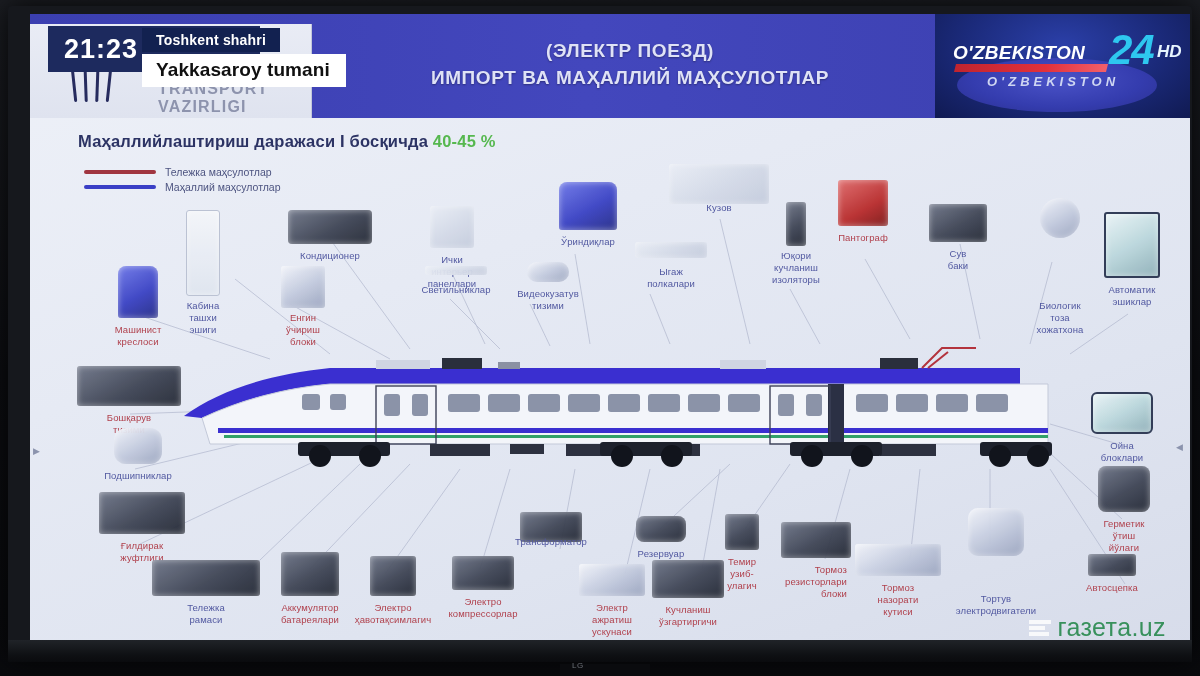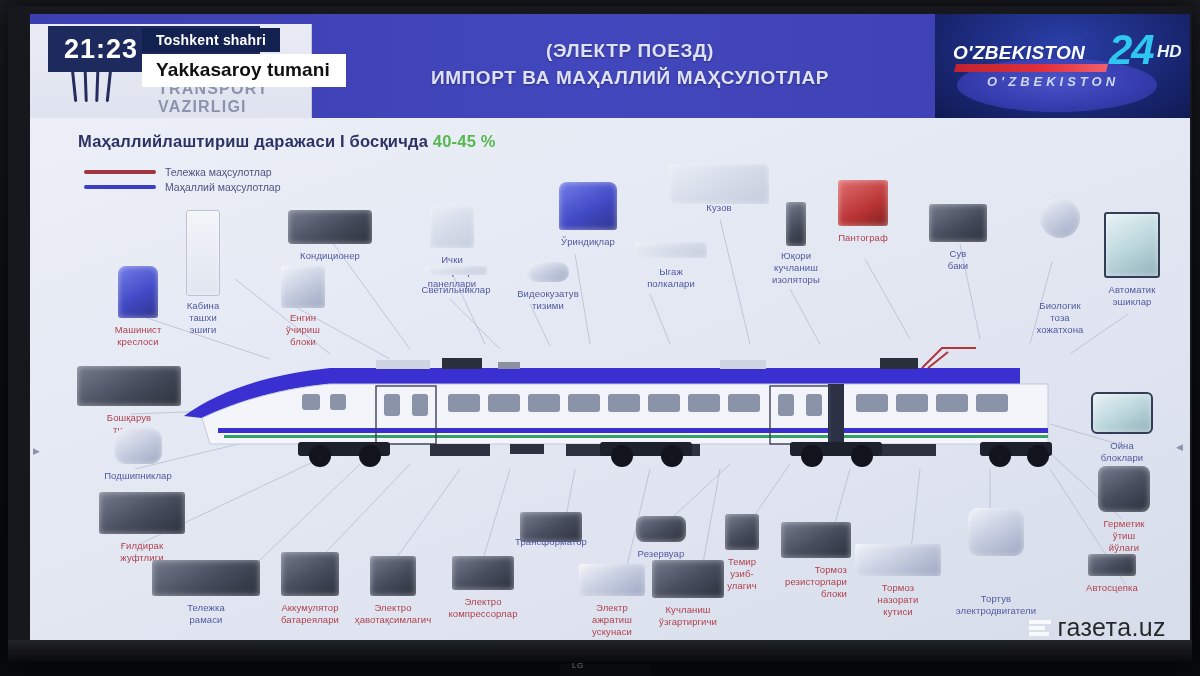--- a/index.html
+++ b/index.html
@@ -189,21 +189,21 @@
   
   .watermark {
     position: absolute; right: 24px; bottom: 12px;
     display: flex; align-items: center; gap: 7px;
     opacity: .82;
   }
   .wm-mark { width: 22px; height: 20px; position: relative; }
   .wm-mark i { position: absolute; left: 0; width: 22px; height: 4px; background: #ffffff; }
   .wm-mark i:nth-child(1){ top: 2px; } .wm-mark i:nth-child(2){ top: 8px; width: 16px; }
   .wm-mark i:nth-child(3){ top: 14px; width: 20px; }
-  .wm-text { color: #000000; font-size: 25px; letter-spacing: .4px; }
+  .wm-text { color: #15803d; font-size: 25px; letter-spacing: .4px; }
 
   .side-arrow { position: absolute; color: #8b93ad; font-size: 9px; }
 </style>
 </head>
 <body>
 
 <div id="stage">
   <div class="room-bg"></div>
 
   <div class="tv-frame">

